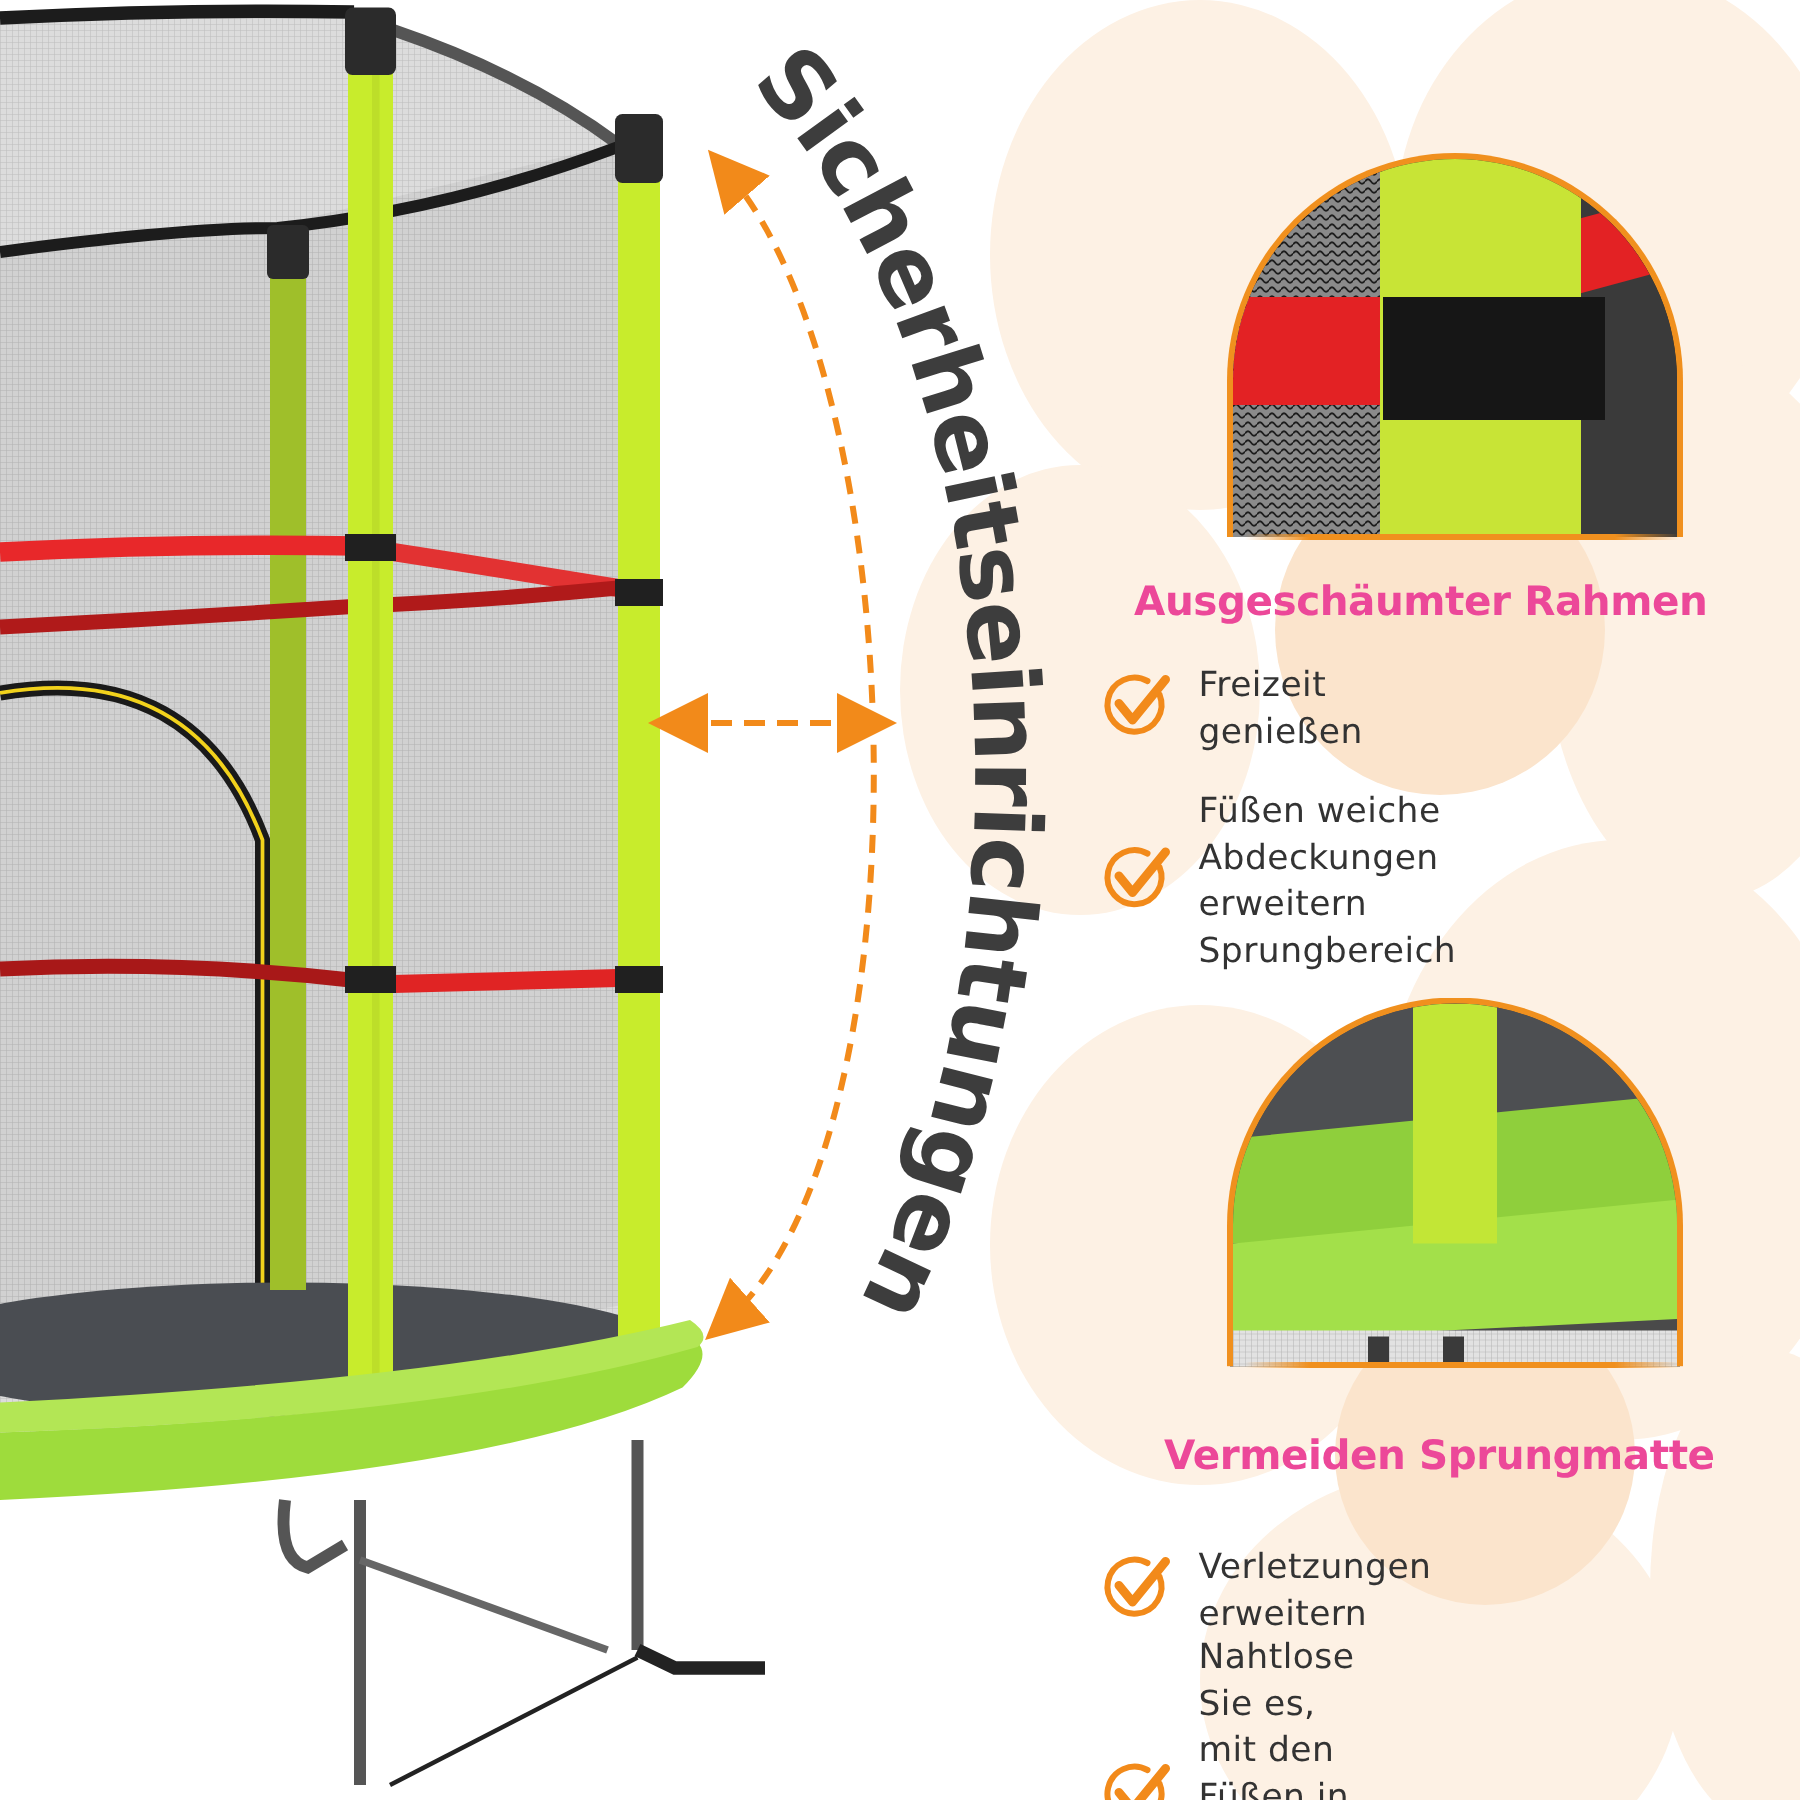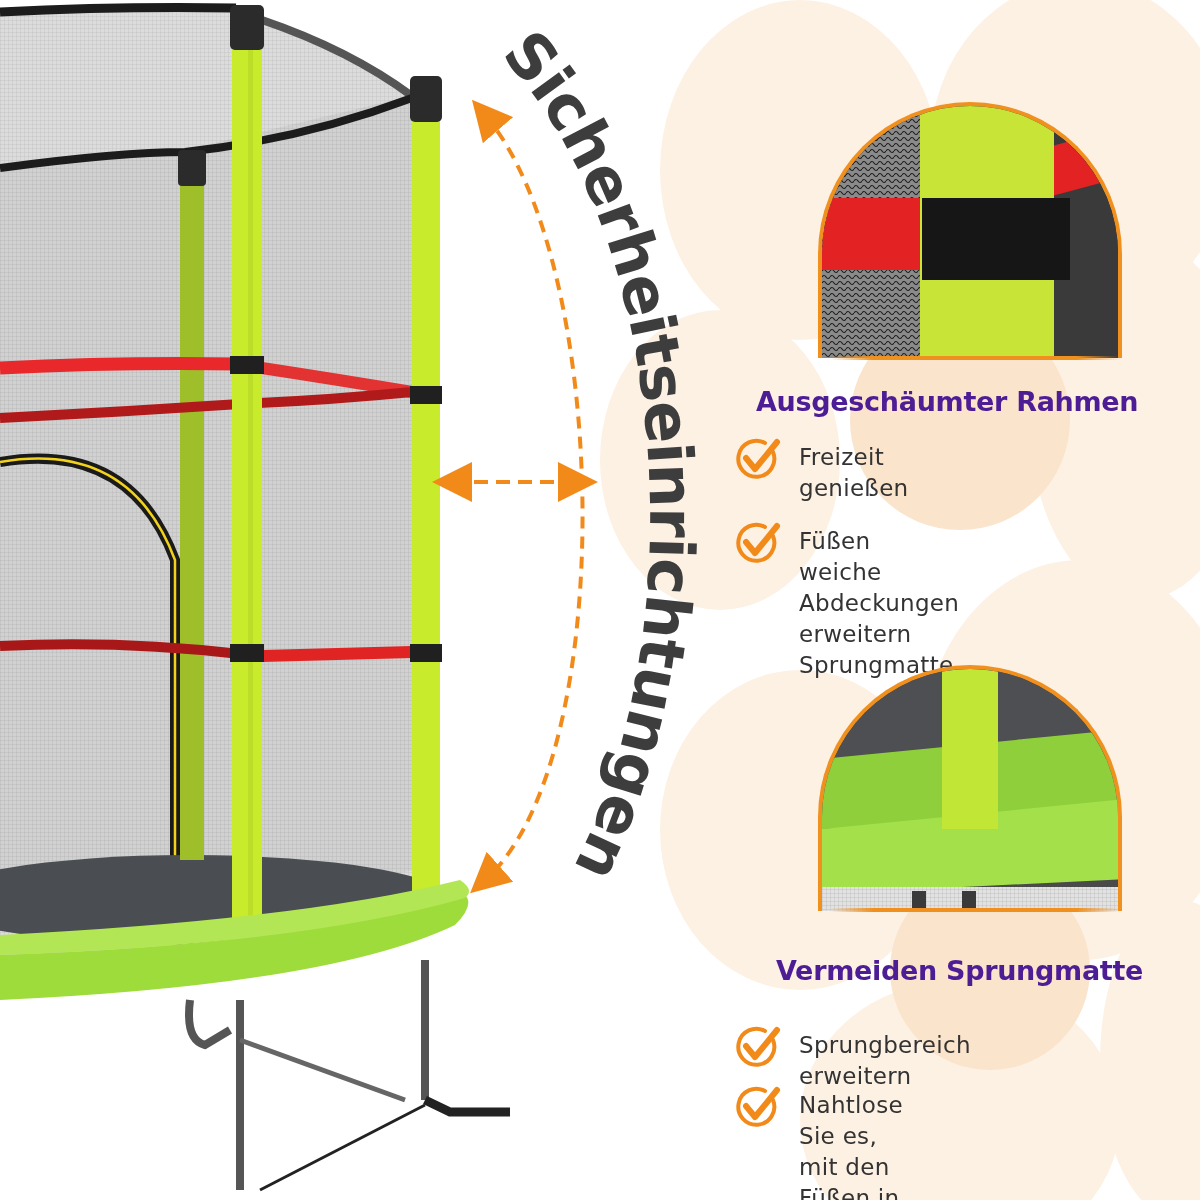--- a/index.html
+++ b/index.html
@@ -3,22 +3,22 @@
 <meta charset="utf-8">
 <style>
   html, body { margin: 0; padding: 0; }
   body { width: 1200px; height: 1200px; position: relative; overflow: hidden; background: #ffffff; font-family: "DejaVu Sans", sans-serif; }
   .bg-flower { position: absolute; inset: 0; z-index: 0; }
   .scene { position: absolute; left: 0; top: 0; width: 640px; height: 1200px; z-index: 1; }
   .arc-title { position: absolute; left: 0; top: 0; width: 760px; height: 1200px; z-index: 3; pointer-events: none; }
   .feature { position: absolute; z-index: 4; }
   .photo { position: absolute; overflow: hidden; border-top: 4px solid #f0901e; border-left: 4px solid #f0901e; border-right: 4px solid #f0901e; box-sizing: border-box; }
   .photo-underline { position: absolute; height: 4px; background: linear-gradient(90deg, rgba(240,144,30,0), #f0901e 15%, #f0901e 85%, rgba(240,144,30,0)); }
-  .section-title { position: absolute; font-family: "DejaVu Sans", sans-serif; font-weight: bold; color: #4c1d95; font-size: 27px; letter-spacing: -0.3px; white-space: nowrap; }
-  .bullet { position: absolute; display: flex; align-items: flex-start; }
+  .section-title { position: absolute; font-family: "DejaVu Sans", sans-serif; font-weight: bold; color: #ec4899; font-size: 27px; letter-spacing: -0.3px; white-space: nowrap; }
+  .bullet { position: absolute; display: flex; align-items: center; }
   .check { width: 46px; height: 46px; flex: 0 0 46px; margin-right: 18px; margin-top: -6px; }
   .bullet-text { font-family: "DejaVu Sans", sans-serif; font-size: 23px; line-height: 31px; color: #333333; letter-spacing: 0.3px; }
 </style>
 </head>
 <body>
 
 <svg class="bg-flower" width="1200" height="1200" viewBox="0 0 1200 1200">
   <g fill="#fdf1e4">
     <ellipse cx="800" cy="170" rx="140" ry="170"></ellipse>
     <ellipse cx="1080" cy="150" rx="150" ry="170"></ellipse>
@@ -134,21 +134,21 @@
   </div>
 
   <div class="bullet" style="left:735px;top:526px;">
     <svg class="check" viewBox="0 0 46 46">
       <path d="M38 16 A18 18 0 1 1 30 7" stroke="#f28a1a" stroke-width="4" fill="none" stroke-linecap="round"></path>
       <path d="M11 22 L20 33 L42 6" stroke="#f28a1a" stroke-width="6" fill="none" stroke-linecap="round" stroke-linejoin="round"></path>
     </svg>
     <div class="bullet-text">
       <div>Füßen weiche</div>
       <div>Abdeckungen erweitern</div>
-      <div>Sprungmatte</div>
+      <div>Sprungbereich</div>
     </div>
   </div>
 </div>
 
 <div class="feature" style="left:0;top:0;">
   <div class="photo" style="left:818px;top:665px;width:304px;height:246px;border-radius:152px 152px 0 0;background:#4a4a4a;">
     <svg width="304" height="246" viewBox="0 0 304 246">
       <defs>
         <pattern id="mesh2" width="4" height="4" patternUnits="userSpaceOnUse">
           <rect width="4" height="4" fill="#e2e2e2"></rect>
@@ -165,21 +165,21 @@
     </svg>
   </div>
   <div class="photo-underline" style="left:830px;top:908px;width:290px;"></div>
   <div class="section-title" style="left:776px;top:955px;">Vermeiden Sprungmatte</div>
 
   <div class="bullet" style="left:735px;top:1030px;">
     <svg class="check" viewBox="0 0 46 46">
       <path d="M38 16 A18 18 0 1 1 30 7" stroke="#f28a1a" stroke-width="4" fill="none" stroke-linecap="round"></path>
       <path d="M11 22 L20 33 L42 6" stroke="#f28a1a" stroke-width="6" fill="none" stroke-linecap="round" stroke-linejoin="round"></path>
     </svg>
-    <div class="bullet-text"><span>Sprungbereich erweitern</span></div>
+    <div class="bullet-text"><span>Verletzungen erweitern</span></div>
   </div>
 
   <div class="bullet" style="left:735px;top:1090px;">
     <svg class="check" viewBox="0 0 46 46">
       <path d="M38 16 A18 18 0 1 1 30 7" stroke="#f28a1a" stroke-width="4" fill="none" stroke-linecap="round"></path>
       <path d="M11 22 L20 33 L42 6" stroke="#f28a1a" stroke-width="6" fill="none" stroke-linecap="round" stroke-linejoin="round"></path>
     </svg>
     <div class="bullet-text">
       <div>Nahtlose Sie es, mit den</div>
       <div>Füßen in die Ritzen zu</div>

